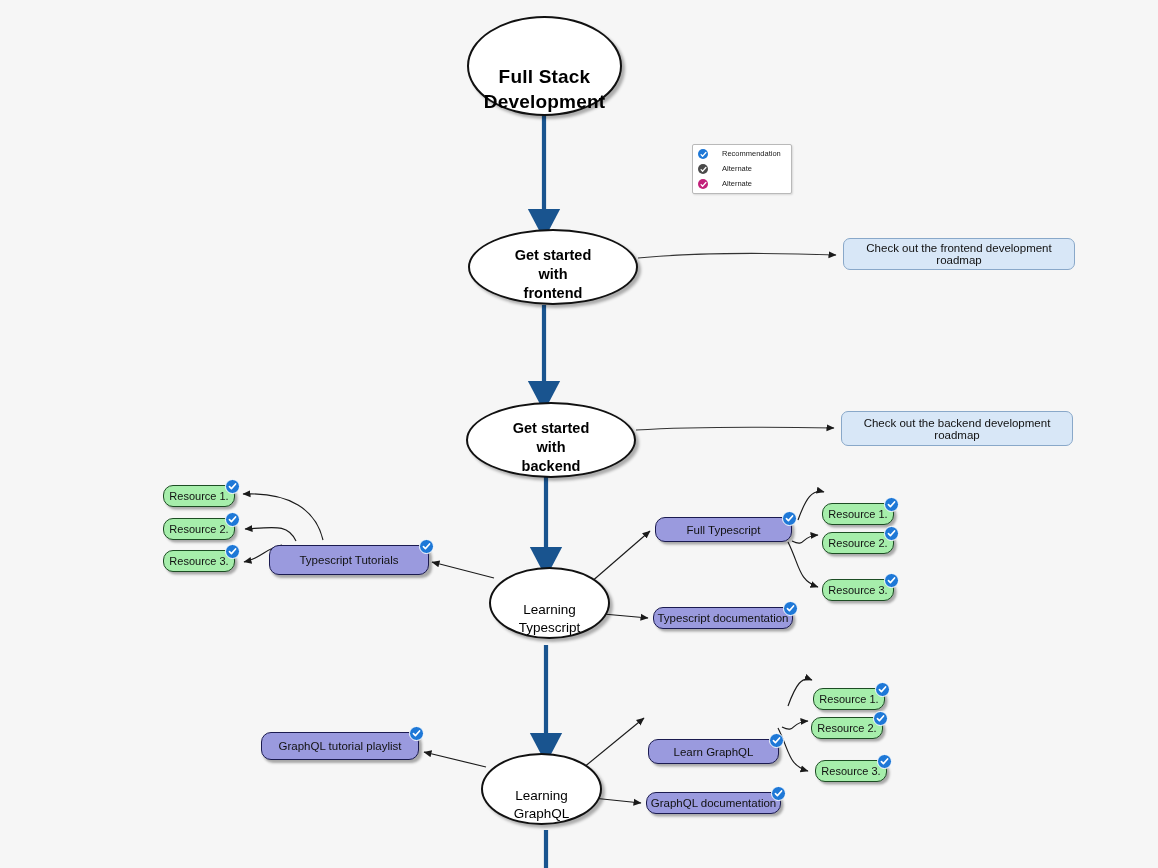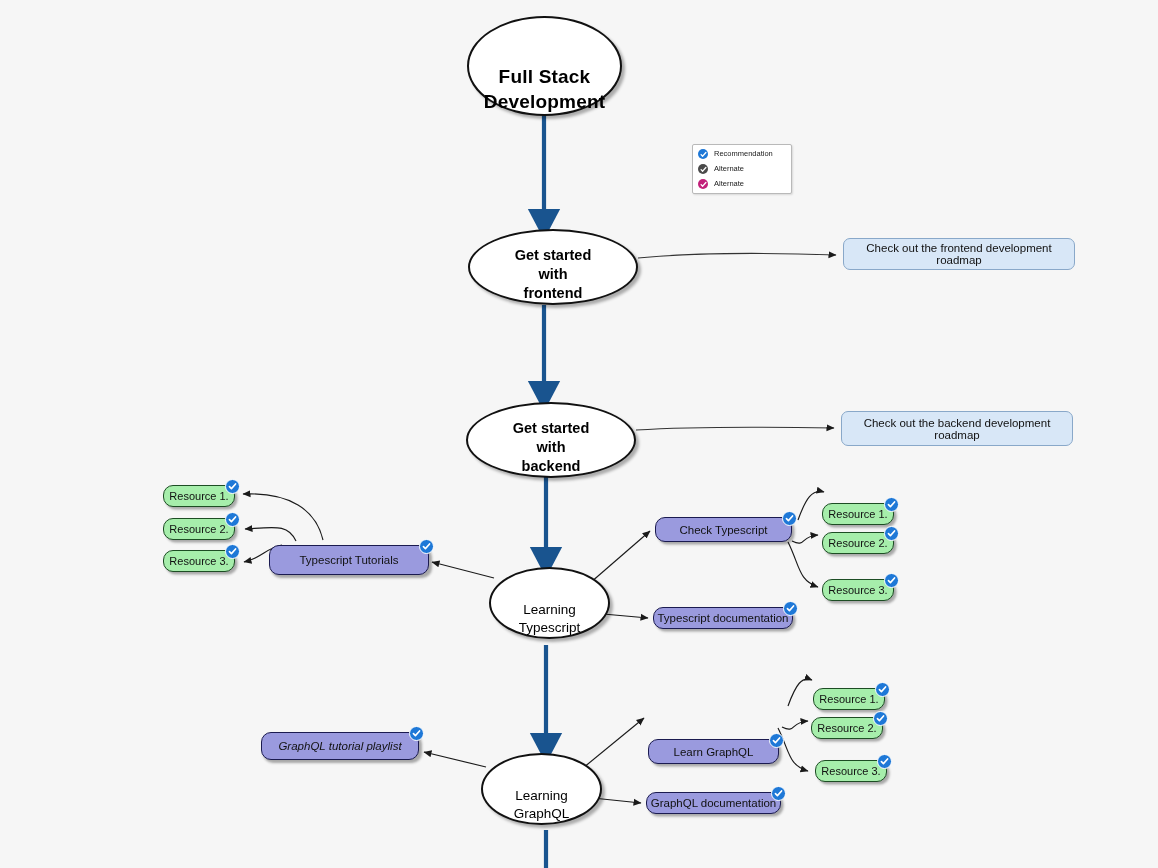--- a/index.html
+++ b/index.html
@@ -90,21 +90,21 @@
     background: #ffffff;
     border: 1px solid #b9b9b9;
     border-radius: 2px;
     padding: 4px 5px;
     display: flex; flex-direction: column;
     justify-content: space-between;
     box-shadow: 1px 1px 2px rgba(0,0,0,0.12);
   }
   .legend-row {
     display: flex; align-items: center;
-    gap: 6px;
+    gap: 14px;
     font-size: 7.5px;
     color: #1a1a1a;
     line-height: 1;
   }
   .legend-dot {
     position: relative;
     width: 10px; height: 10px;
     border-radius: 50%;
     flex: 0 0 10px;
     display: flex; align-items: center; justify-content: center;
@@ -257,21 +257,21 @@
   <div class="rect-node green" style="left:163px; top:550px; width:72px; height:22px;">
     <span>Resource 3.</span>
     <span class="badge blue">
       <svg width="9" height="9" viewBox="0 0 10 10">
           <path d="M1.6,5.2 L3.8,7.4 L8.4,2.2" stroke="#fff" stroke-width="1.8" fill="none" stroke-linecap="round" stroke-linejoin="round"></path>
         </svg>
     </span>
   </div>
 
   <div class="rect-node purple" style="left:655px; top:517px; width:137px; height:25px;">
-    <span>Check Typescript</span>
+    <span>Full Typescript</span>
     <span class="badge blue">
       <svg width="9" height="9" viewBox="0 0 10 10">
           <path d="M1.6,5.2 L3.8,7.4 L8.4,2.2" stroke="#fff" stroke-width="1.8" fill="none" stroke-linecap="round" stroke-linejoin="round"></path>
         </svg>
     </span>
   </div>
 
   <div class="rect-node purple" style="left:653px; top:607px; width:140px; height:22px;">
     <span>Typescript documentation</span>
     <span class="badge blue">
@@ -304,21 +304,21 @@
           <path d="M1.6,5.2 L3.8,7.4 L8.4,2.2" stroke="#fff" stroke-width="1.8" fill="none" stroke-linecap="round" stroke-linejoin="round"></path>
         </svg>
     </span>
   </div>
 
   <div class="ellipse-node topic" style="left:481px; top:753px; width:121px; height:72px;">
     <span style="white-space:pre-line;">Learning
 GraphQL</span>
   </div>
 
-  <div class="rect-node purple" style="left:261px; top:732px; width:158px; height:28px;font-style:italic;">
+  <div class="rect-node purple" style="left:261px; top:732px; width:158px; height:28px;">
     <span>GraphQL tutorial playlist</span>
     <span class="badge blue">
       <svg width="9" height="9" viewBox="0 0 10 10">
           <path d="M1.6,5.2 L3.8,7.4 L8.4,2.2" stroke="#fff" stroke-width="1.8" fill="none" stroke-linecap="round" stroke-linejoin="round"></path>
         </svg>
     </span>
   </div>
 
   <div class="rect-node purple" style="left:648px; top:703px; width:131px; height:25px;margin-top:36px;">
     <span>Learn GraphQL</span>

